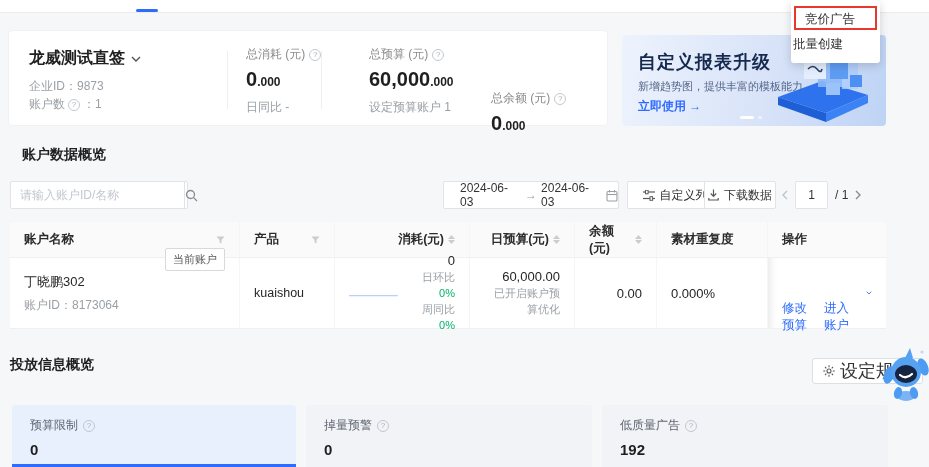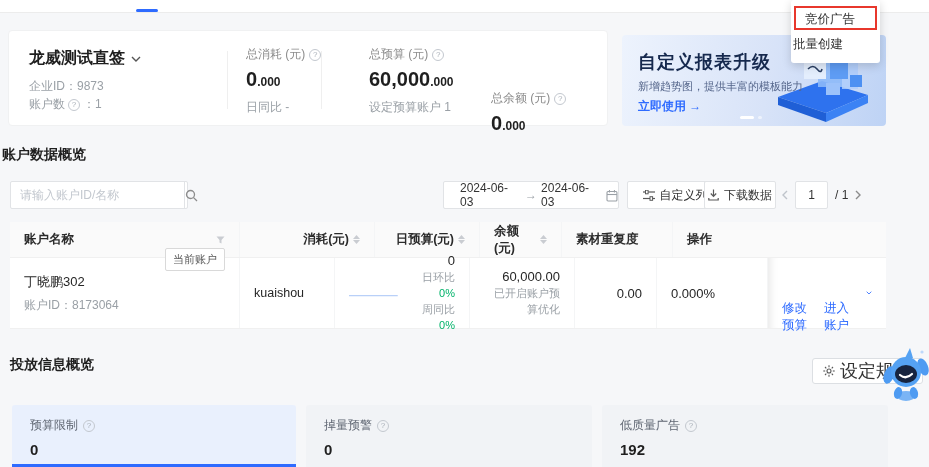--- a/index.html
+++ b/index.html
@@ -175,21 +175,21 @@
     </svg>
     <div class="banner-title">自定义报表升级</div>
     <div class="banner-sub">新增趋势图，提供丰富的模板能力</div>
     <div class="banner-cta">立即使用 →</div>
     <div class="banner-dots">
       <span class="dot-active"></span>
       <span class="dot"></span>
     </div>
   </div>
 
-  <div class="sec-title" style="left:2px; top:146px;">账户数据概览</div>
+  <div class="sec-title" style="left:22px; top:146px;">账户数据概览</div>
 
   <div class="search">
     <input type="text" placeholder="请输入账户ID/名称" style="">
     <div class="search-btn">
       <svg width="13" height="13" viewBox="0 0 13 13">
         <circle cx="5.5" cy="5.5" r="4" stroke="#8c8c8c" stroke-width="1.3" fill="none"></circle>
         <line x1="8.6" y1="8.6" x2="12" y2="12" stroke="#8c8c8c" stroke-width="1.3"></line>
         </svg>
     </div>
   </div>
@@ -232,20 +232,26 @@
     <span class="page-total">/ 1</span>
     <svg width="7" height="10" viewBox="0 0 7 10">
       <path d="M1 1 L5 5 L1 9" stroke="#8c8c8c" stroke-width="1.4" fill="none"></path>
       </svg>
   </div>
 
   <div class="table">
     <div class="tr thead">
       <div class="cell c1">
         <span>账户名称</span>
+        <svg class="filter-icon" width="9" height="8" viewBox="0 0 9 8">
+          <path d="M0.5 0.5 H8.5 L5.5 4 V7.5 L3.5 6.5 V4 Z" fill="#c9ccd1"></path>
+          </svg>
+      </div>
+      <div class="cell c2">
+        <span>产品</span>
         <svg class="filter-icon" width="9" height="8" viewBox="0 0 9 8">
           <path d="M0.5 0.5 H8.5 L5.5 4 V7.5 L3.5 6.5 V4 Z" fill="#c9ccd1"></path>
           </svg>
       </div>
       <div class="cell c3">
         <span>消耗(元)</span>
         <span class="sort-icon">
           <svg width="7" height="4" viewBox="0 0 7 4">
               <path d="M3.5 0 L7 4 H0 Z" fill="#c9ccd1"></path>
             </svg>

